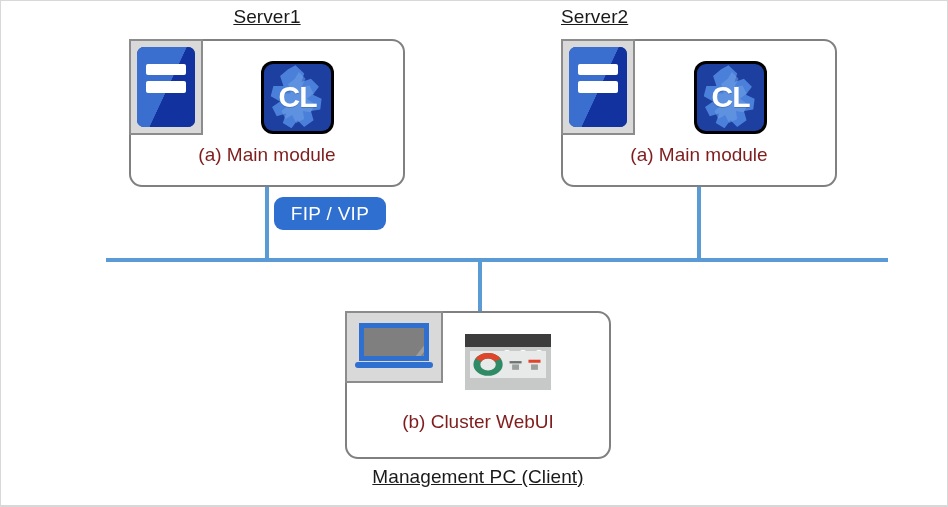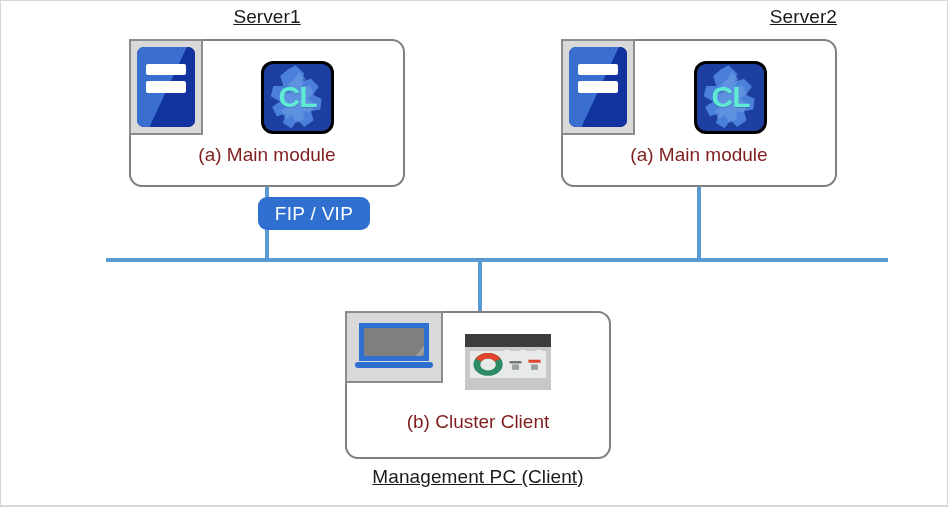--- a/index.html
+++ b/index.html
@@ -130,21 +130,21 @@
   }
   .cl-icon .cl-text {
     position: absolute;
     left: 0; right: 0;
     top: 50%;
     transform: translateY(-52%);
     text-align: center;
     font-family: "Liberation Sans", sans-serif;
     font-weight: bold;
     font-size: 30px;
-    color: #5eead4;
+    color: #ffffff;
     letter-spacing: -1px;
     line-height: 1;
     text-shadow: 0 1px 0 rgba(0,0,0,0.18);
   }
 
   
   .laptop-icon {
     position: absolute;
     background: #d9d9d9;
     border: 2px solid #8c8c8c;
@@ -253,21 +253,21 @@
                  L41 96 L28 88 L33 74 L19 78 L12 64 L24 56 L10 48 L14 33 L29 33 L24 18 L36 8 Z" fill="#4e86dd" opacity="0.92"></path>
         <path d="M52 12 L62 22 L56 34 L68 32 L74 44 L64 52 L76 60 L70 72 L58 70 L60 82 L48 88
                  L42 76 L32 82 L26 70 L36 62 L24 56 L28 44 L40 44 L36 30 L46 22 Z" fill="#6fa0e8" opacity="0.55"></path>
       </svg>
       <div class="cl-text">CL</div>
     </div>
   </div>
 
   <div class="node-label" style="left:128px; top:143px; width:276px; text-align:center;">(a) Main module</div>
 
-  <div class="caption" style="left:560px; top:5px; width:276px; text-align:right;">Server2</div>
+  <div class="caption" style="left:560px; top:5px; width:276px; text-align:left;">Server2</div>
 
   <div class="node-box" style="left:560px; top:38px; width:276px; height:148px;"></div>
 
   <div class="server-icon" style="left:560px; top:38px; width:74px; height:96px;">
     <div class="body">
       <div class="sheen"></div>
       <div class="bar b1"></div>
       <div class="bar b2"></div>
     </div>
   </div>
@@ -287,21 +287,21 @@
   <div class="node-label" style="left:560px; top:143px; width:276px; text-align:center;">(a) Main module</div>
 
   <div class="link-v" style="left:264px; top:186px; height:75px;"></div>
 
   <div class="link-v" style="left:696px; top:186px; height:75px;"></div>
 
   <div class="link-h" style="left:105px; top:257px; width:782px;"></div>
 
   <div class="link-v" style="left:477px; top:257px; height:53px;"></div>
 
-  <div class="badge" style="left:257px; top:196px; width:112px; height:33px;">FIP / VIP</div>
+  <div class="badge" style="left:273px; top:196px; width:112px; height:33px;">FIP / VIP</div>
 
   <div class="node-box" style="left:344px; top:310px; width:266px; height:148px;"></div>
 
   <div class="laptop-icon" style="left:344px; top:310px; width:98px; height:72px;">
     <div class="screen">
       <div class="glint" style="right:-4px; top:6px; width:5px; height:46px;"></div>
       <div class="glint" style="right:6px; top:14px; width:4px; height:34px;"></div>
     </div>
     <div class="base"></div>
   </div>
@@ -320,18 +320,18 @@
       <path d="M21 7 A13 13 0 0 0 9.8 13.5" fill="none" stroke="#e0452c" stroke-width="8"></path>
 
       <rect x="46" y="15" width="14" height="3.5" fill="#6e7270"></rect>
       <rect x="49" y="20" width="8" height="8" fill="#9aa09d"></rect>
 
       <rect x="68" y="13" width="14" height="4.5" fill="#e0452c"></rect>
       <rect x="71" y="20" width="8" height="8" fill="#9aa09d"></rect>
     </svg>
   </div>
 
-  <div class="node-label" style="left:344px; top:410px; width:266px; text-align:center;">(b) Cluster Client</div>
+  <div class="node-label" style="left:344px; top:410px; width:266px; text-align:center;">(b) Cluster WebUI</div>
 
   <div class="caption" style="left:344px; top:465px; width:266px; text-align:center;">Management PC (Client)</div>
 
   <div class="hairline-bottom"></div>
 </div>
 
 </body></html>

